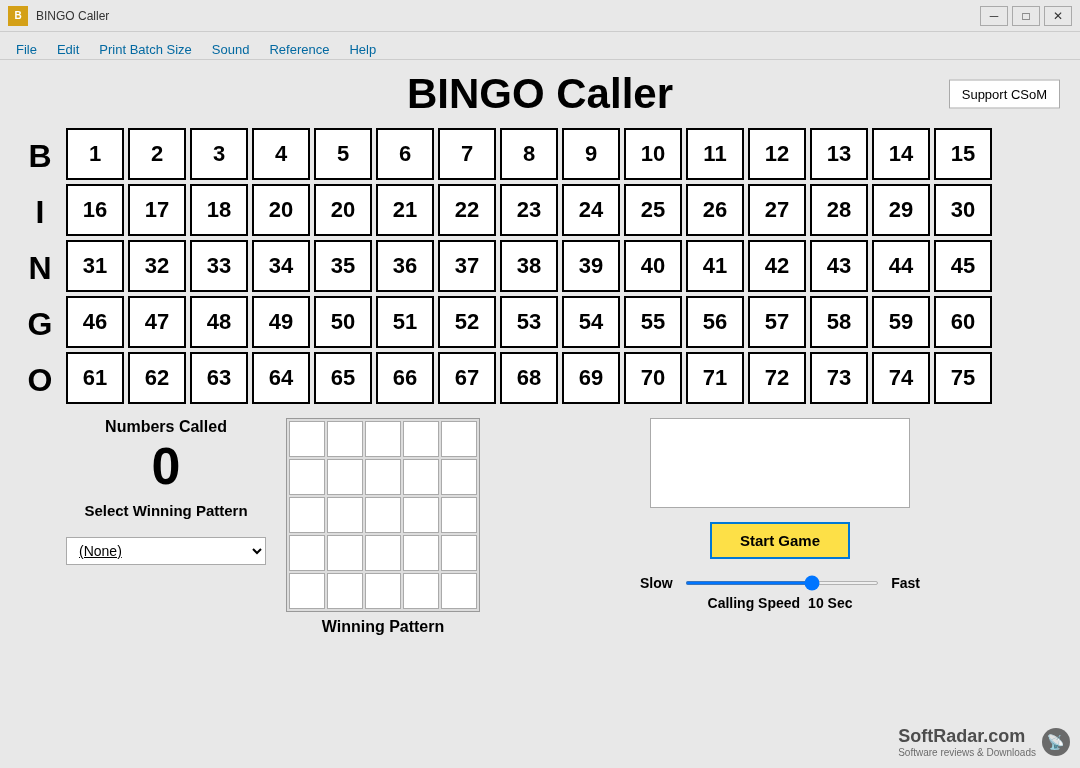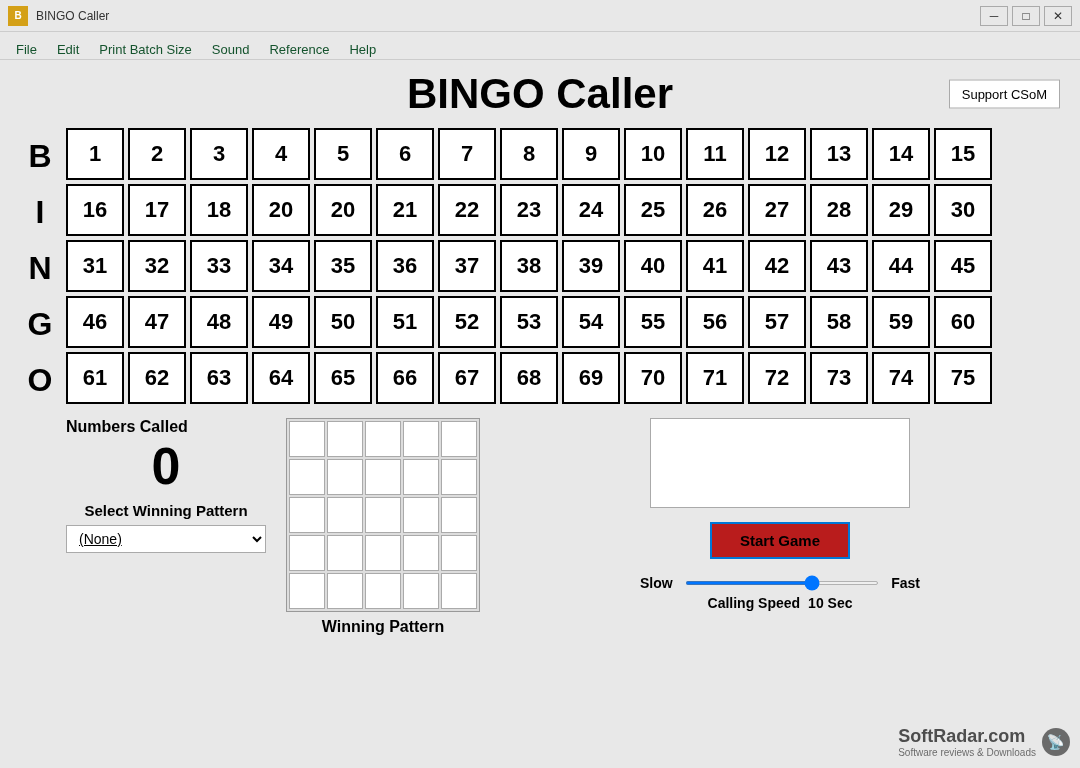--- a/index.html
+++ b/index.html
@@ -60,21 +60,21 @@
       display: flex;
       align-items: center;
       padding: 0 8px;
       border-bottom: 1px solid #ccc;
       gap: 4px;
     }
     .menu-item {
       padding: 4px 8px;
       font-size: 13px;
       cursor: pointer;
-      color: #14532d;
+      color: #0369a1;
       margin-top: 8px;
     }
 
     
     .main-content {
       padding: 10px 20px;
       position: relative;
     }
 
     
@@ -158,35 +158,35 @@
       padding-left: 46px;
     }
 
     
     .left-panel {
       width: 200px;
     }
     .numbers-called-label {
       font-size: 16px;
       font-weight: 700;
-      text-align: left;
+      text-align: center;
       margin-bottom: 4px;
     }
     .numbers-called-count {
       font-size: 52px;
       font-weight: 900;
       text-align: center;
       line-height: 1;
       margin-bottom: 10px;
     }
     .select-pattern-label {
       font-size: 15px;
       font-weight: 700;
       text-align: center;
-      margin-bottom: 6px;
+      margin-bottom: 18px;
     }
     .pattern-dropdown {
       width: 100%;
       padding: 4px 8px;
       font-size: 14px;
       border: 1px solid #aaa;
       background: white;
       appearance: auto;
       cursor: pointer;
       text-decoration: underline;
@@ -227,21 +227,21 @@
       align-items: center;
     }
     .called-display {
       width: 260px;
       height: 90px;
       border: 1px solid #aaa;
       background: white;
       margin-bottom: 14px;
     }
     .start-game-btn {
-      background: #b91c1c;
+      background: #fde047;
       border: 2px solid #0078d7;
       padding: 8px 28px;
       font-size: 15px;
       font-weight: 600;
       cursor: pointer;
       margin-bottom: 16px;
     }
     .speed-row {
       display: flex;
       align-items: center;

